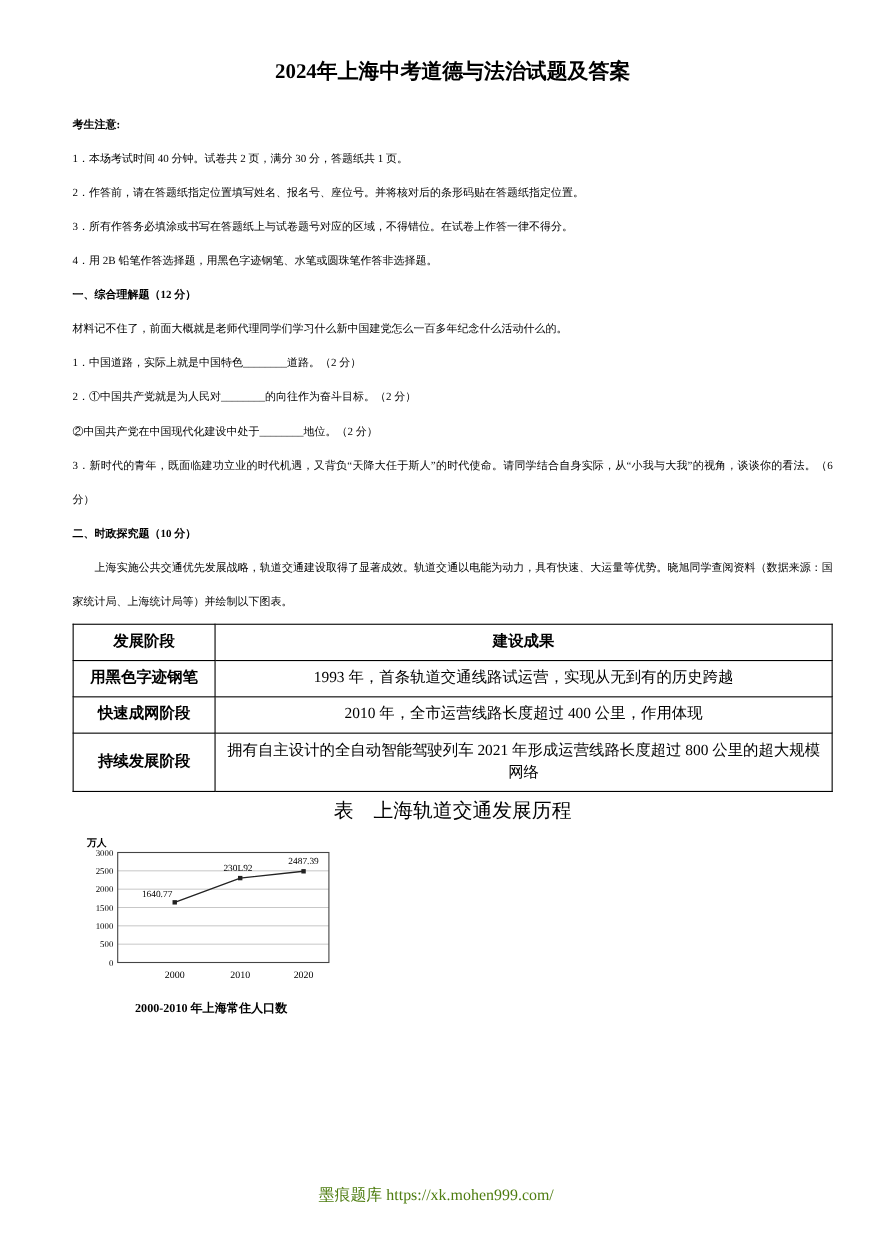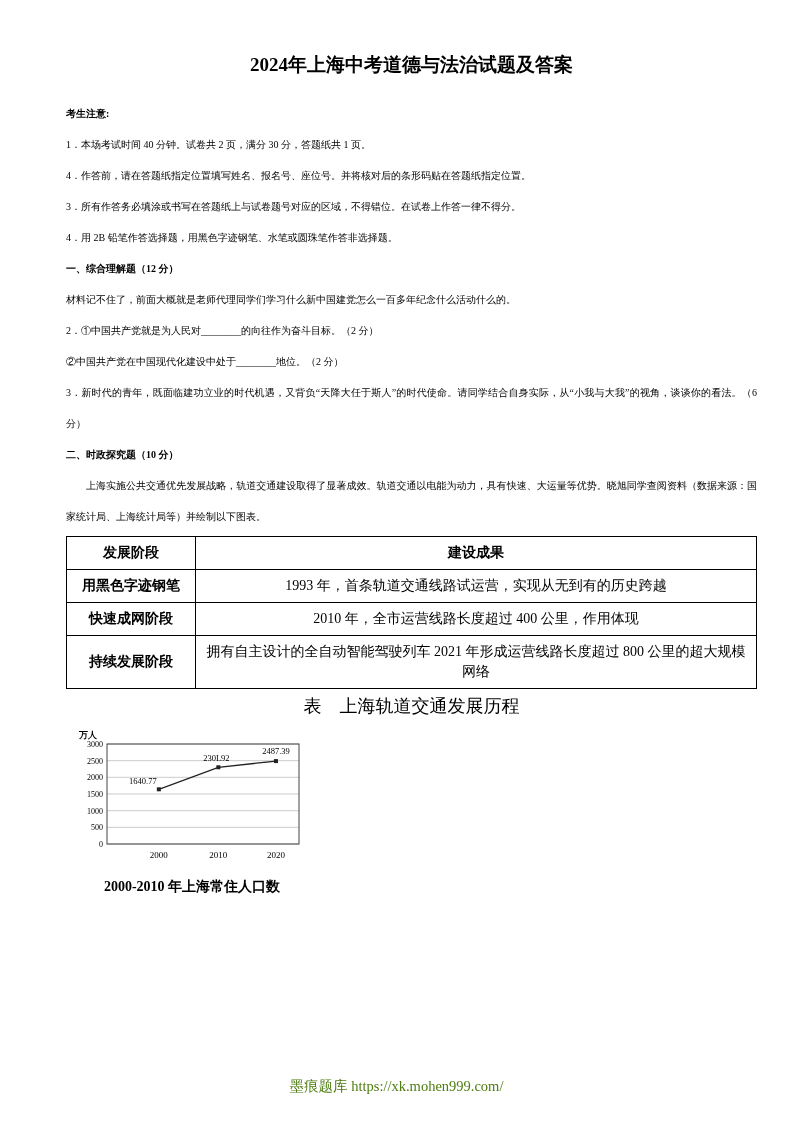--- a/index.html
+++ b/index.html
@@ -19,41 +19,42 @@
     border:1px solid #000;font-size:14px;line-height:20px;
     padding:6px 8px;text-align:center;vertical-align:middle;
   }
   table.stage th{font-weight:bold;}
   td.stage-name{font-weight:bold;width:112px;}
 
   .table-caption{font-size:18px;line-height:31px;text-align:center;margin:2px 0 6px 0;}
 
   .chart-wrap{width:252px;margin:6px 0 2px 0;}
   .chart-wrap svg{display:block;}
-  .chart-caption{font-size:14px;font-weight:bold;text-align:center;margin-top:2px;}
+  .chart-caption{font-size:11px;font-weight:bold;text-align:center;margin-top:2px;}
 
   .footer{position:absolute;left:0;right:0;bottom:26px;text-align:center;
           font-size:14.5px;color:#4d7c0f;}
   .footer span{cursor:pointer;}
 </style>
 </head>
 <body>
 
 <div class="page">
 
   <div class="title">2024年上海中考道德与法治试题及答案</div>
 
   <p class="line bold">考生注意:</p>
   <p class="line">1．本场考试时间 40 分钟。试卷共 2 页，满分 30 分，答题纸共 1 页。</p>
-  <p class="line">4．作答前，请在答题纸指定位置填写姓名、报名号、座位号。并将核对后的条形码贴在答题纸指定位置。</p>
+  <p class="line">2．作答前，请在答题纸指定位置填写姓名、报名号、座位号。并将核对后的条形码贴在答题纸指定位置。</p>
   <p class="line">3．所有作答务必填涂或书写在答题纸上与试卷题号对应的区域，不得错位。在试卷上作答一律不得分。</p>
   <p class="line">4．用 2B 铅笔作答选择题，用黑色字迹钢笔、水笔或圆珠笔作答非选择题。</p>
 
   <p class="line bold">一、综合理解题（12 分）</p>
   <p class="line">材料记不住了，前面大概就是老师代理同学们学习什么新中国建党怎么一百多年纪念什么活动什么的。</p>
+  <p class="line">1．中国道路，实际上就是中国特色________道路。（2 分）</p>
   <p class="line">2．①中国共产党就是为人民对________的向往作为奋斗目标。（2 分）</p>
   <p class="line">②中国共产党在中国现代化建设中处于________地位。（2 分）</p>
   <p class="line">3．新时代的青年，既面临建功立业的时代机遇，又背负“天降大任于斯人”的时代使命。请同学结合自身实际，从“小我与大我”的视角，谈谈你的看法。（6 分）</p>
 
   <p class="line bold">二、时政探究题（10 分）</p>
   <p class="line indent">上海实施公共交通优先发展战略，轨道交通建设取得了显著成效。轨道交通以电能为动力，具有快速、大运量等优势。晓旭同学查阅资料（数据来源：国家统计局、上海统计局等）并绘制以下图表。</p>
 
   <table class="stage">
     <thead>
       <tr>

